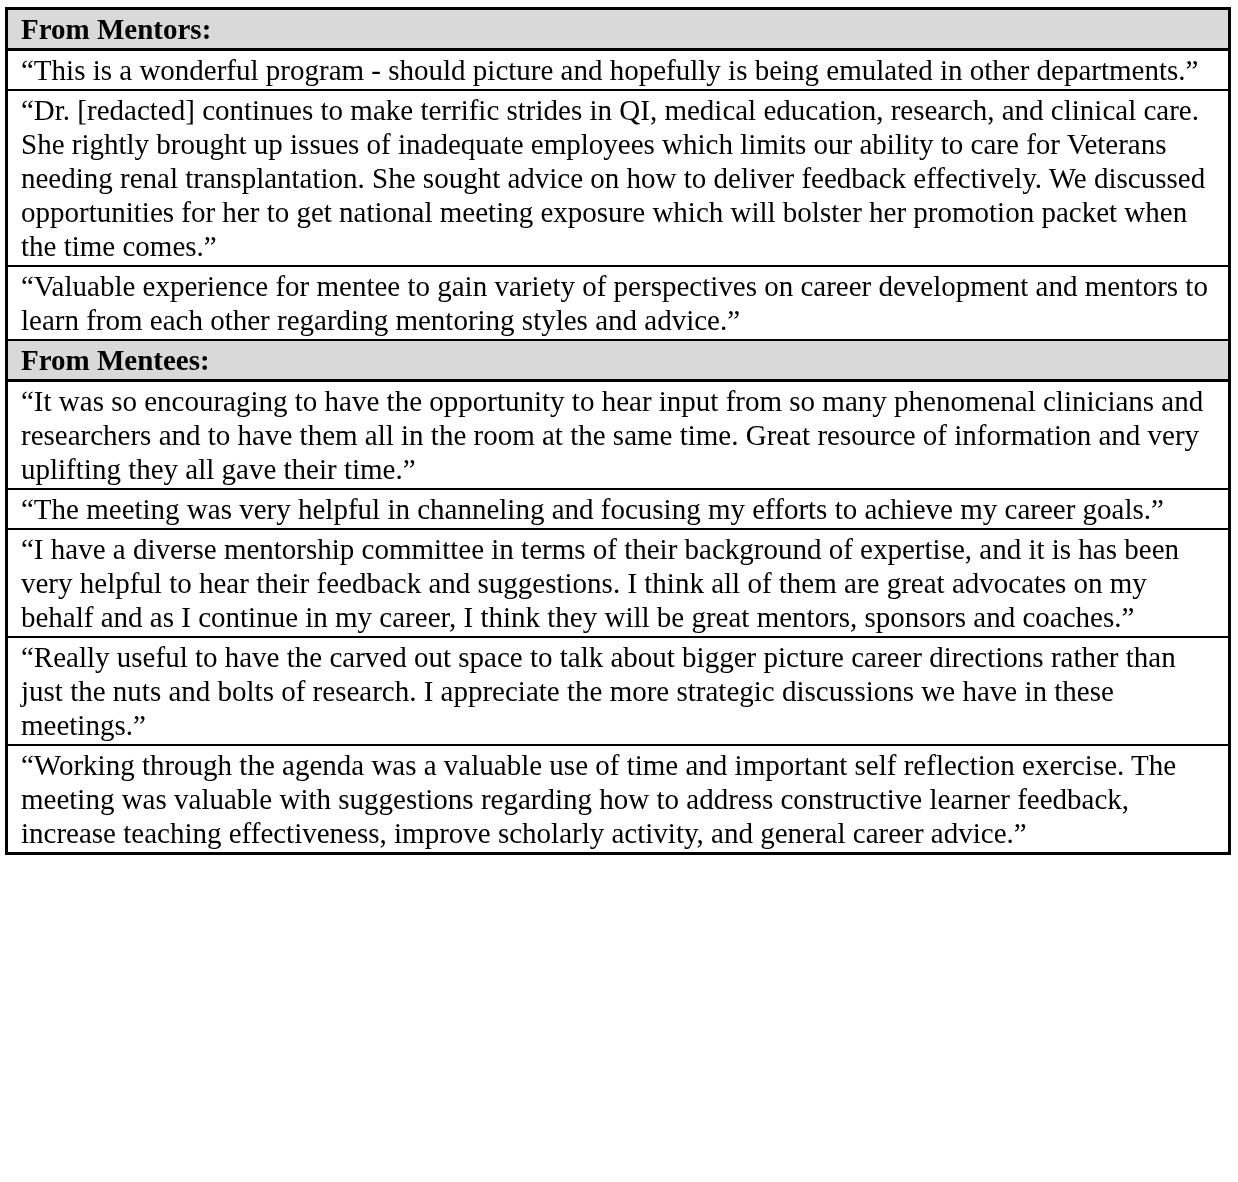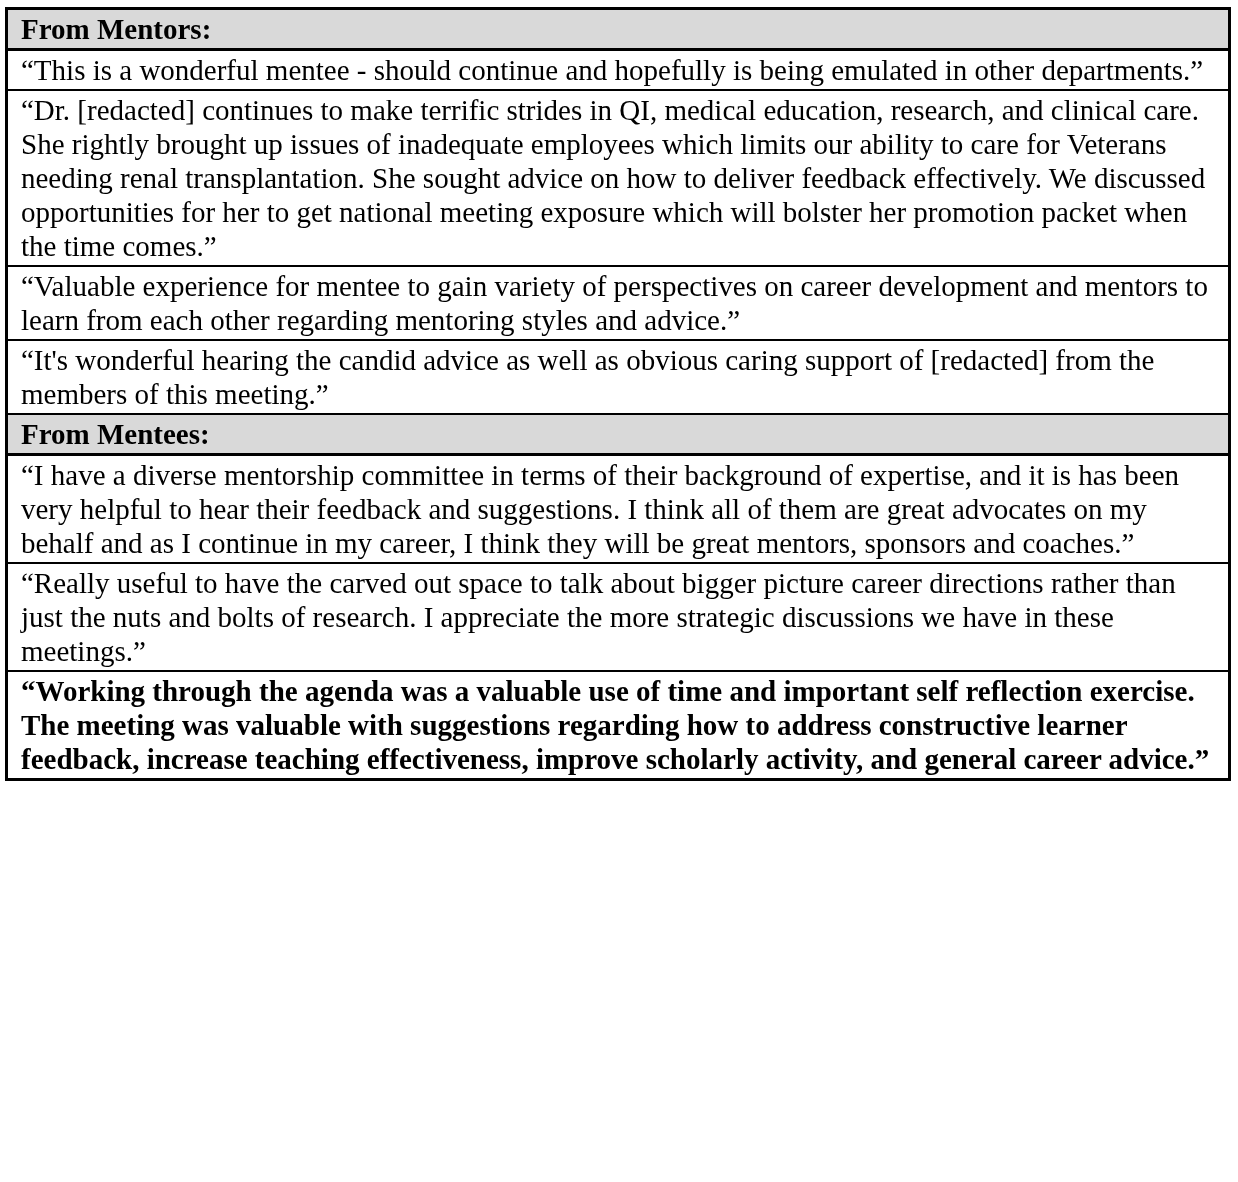--- a/index.html
+++ b/index.html
@@ -26,48 +26,48 @@
   .row {
     box-sizing: border-box;
     padding: 2px 12px 2px 13px;
     font-size: 29px;
     line-height: 34px;
     border-bottom: 2px solid #000000;
     background: #ffffff;
   }
   .row:last-child {
     border-bottom: none;
-    font-weight: bold;
   }
   .section-header {
     background: #d9d9d9;
     font-weight: bold;
     border-bottom: 3px solid #000000;
   }
 </style>
 </head>
 <body>
 
 <div class="page">
   <div class="quote-table">
 
     <div class="row section-header">From Mentors:</div>
 
-    <div class="row">“This is a wonderful mentee - should continue and hopefully is being emulated in other departments.”</div>
+    <div class="row">“This is a wonderful program - should picture and hopefully is being emulated in other departments.”</div>
 
     <div class="row">“Dr. [redacted] continues to make terrific strides in QI, medical education, research, and clinical care. She rightly brought up issues of inadequate employees which limits our ability to care for Veterans needing renal transplantation. She sought advice on how to deliver feedback effectively. We discussed opportunities for her to get national meeting exposure which will bolster her promotion packet when the time comes.”</div>
 
     <div class="row">“Valuable experience for mentee to gain variety of perspectives on career development and mentors to learn from each other regarding mentoring styles and advice.”</div>
 
-    <div class="row">“It's wonderful hearing the candid advice as well as obvious caring support of [redacted] from the members of this meeting.”</div>
 
     <div class="row section-header">From Mentees:</div>
 
 
+    <div class="row">“It was so encouraging to have the opportunity to hear input from so many phenomenal clinicians and researchers and to have them all in the room at the same time. Great resource of information and very uplifting they all gave their time.”</div>
 
+    <div class="row">“The meeting was very helpful in channeling and focusing my efforts to achieve my career goals.”</div>
 
     <div class="row">“I have a diverse mentorship committee in terms of their background of expertise, and it is has been very helpful to hear their feedback and suggestions. I think all of them are great advocates on my behalf and as I continue in my career, I think they will be great mentors, sponsors and coaches.”</div>
 
     <div class="row">“Really useful to have the carved out space to talk about bigger picture career directions rather than just the nuts and bolts of research. I appreciate the more strategic discussions we have in these meetings.”</div>
 
     <div class="row">“Working through the agenda was a valuable use of time and important self reflection exercise. The meeting was valuable with suggestions regarding how to address constructive learner feedback, increase teaching effectiveness, improve scholarly activity, and general career advice.”</div>
 
   </div>
 </div>
 

